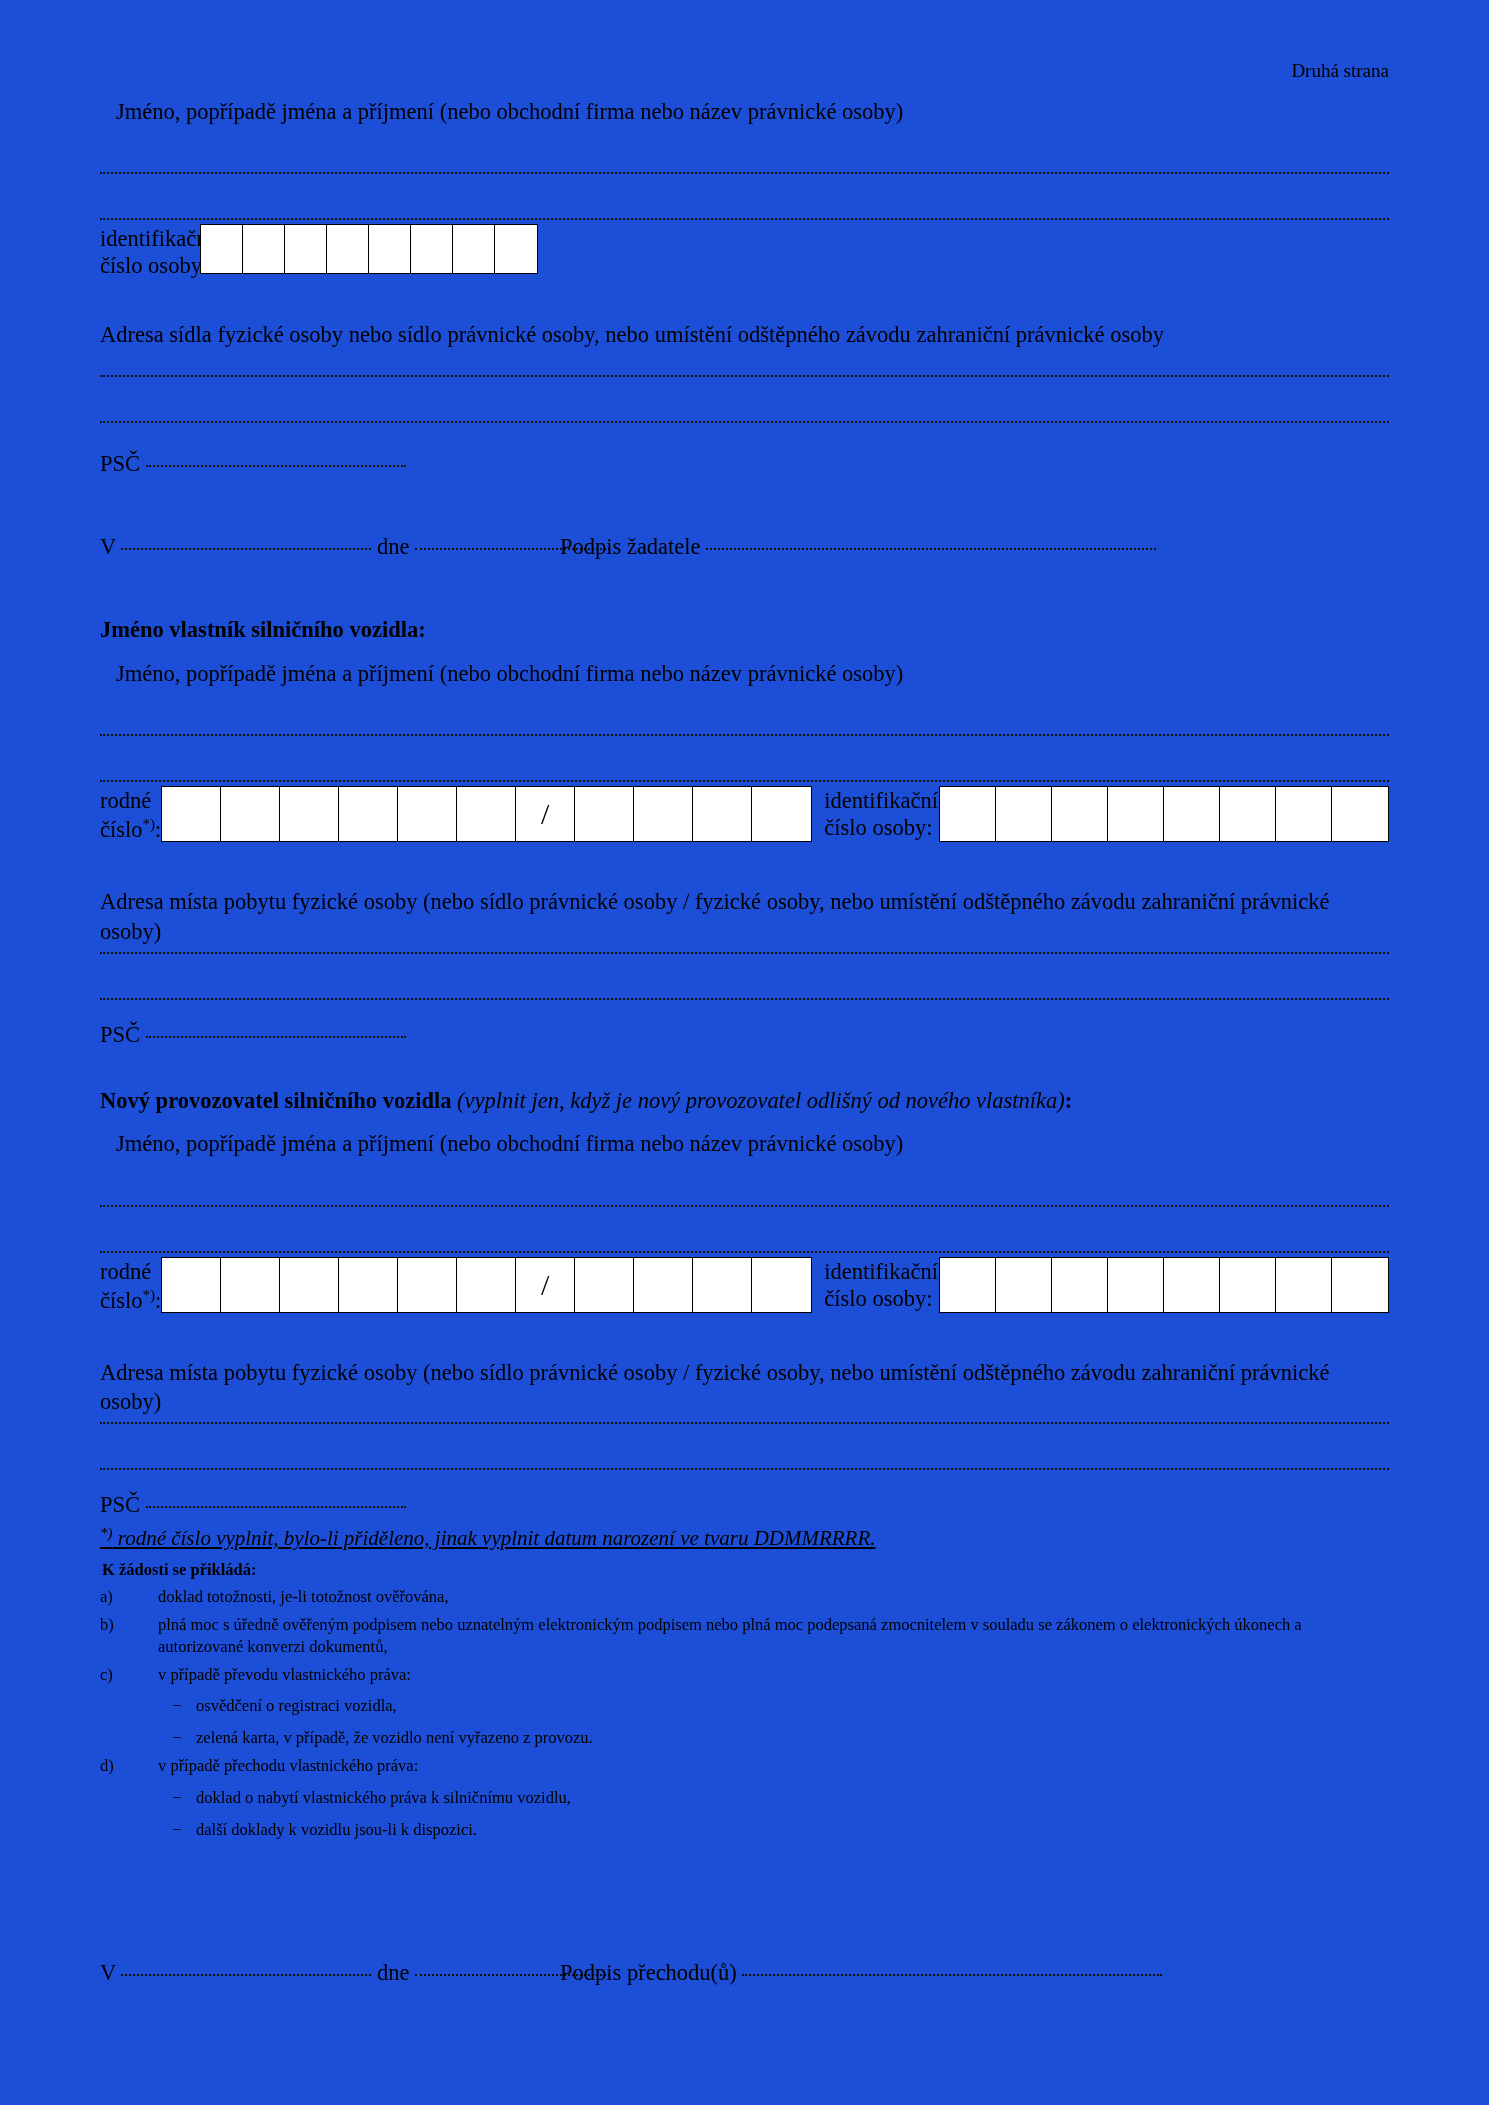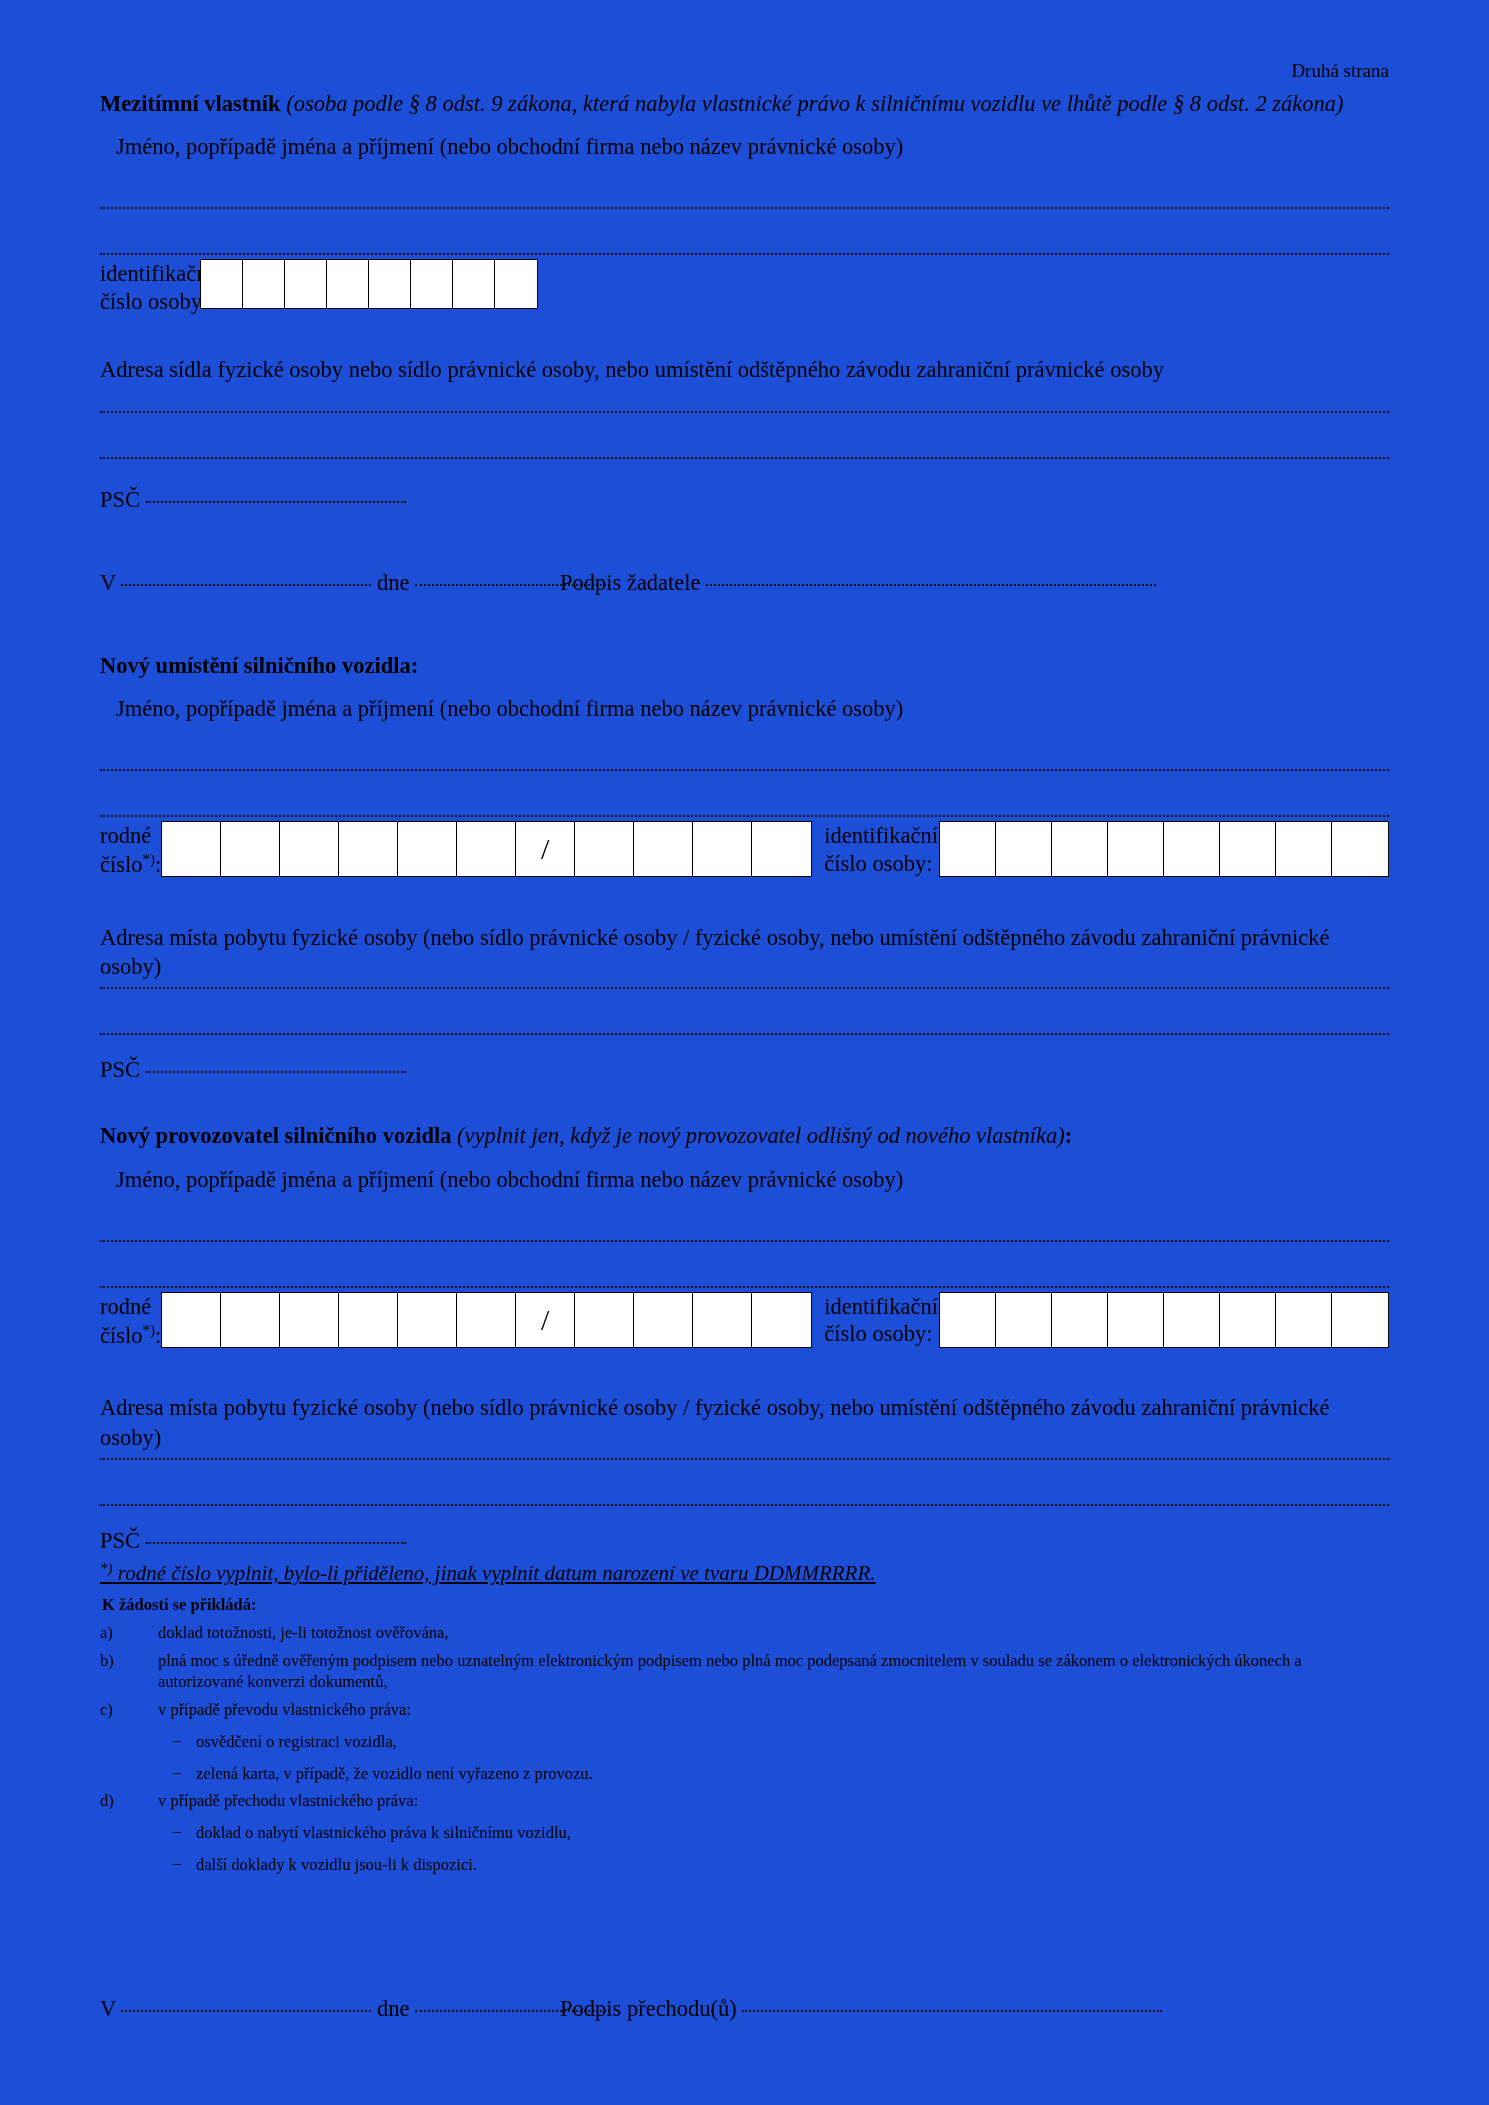--- a/index.html
+++ b/index.html
@@ -159,23 +159,20 @@
   .attach-sub .mk { width: 24px; flex: 0 0 24px; }
 </style>
 </head>
 <body>
 
 <div class="page">
   <div class="content">
 
     <div class="page-marker">Druhá strana</div>
 
-    <div class="sec-head">
-      <b>Mezitímní vlastník</b><i> (osoba podle § 8 odst. 9 zákona, která nabyla vlastnické právo k silničnímu vozidlu ve lhůtě podle § 8 odst. 2 zákona)</i>
-    </div>
     <div class="label-line">Jméno, popřípadě jména a příjmení (nebo obchodní firma nebo název právnické osoby)</div>
 
     <div class="gap-30"></div>
     <div class="dotline"></div>
     <div class="gap-44"></div>
     <div class="dotline"></div>
 
     <div class="gap-4"></div>
     <div class="field-row">
       <div class="field-caption" style="width:100px;">
@@ -217,21 +214,21 @@
         <span class="dot-inline" style="width:195px;"></span>
       </div>
       <div class="sign-right">
         <span>Podpis žadatele</span>
         <span class="dot-inline" style="width:450px;"></span>
       </div>
     </div>
 
     <div class="gap-56"></div>
     <div class="sec-head">
-      <b>Nový umístění silničního vozidla:</b>
+      <b>Jméno vlastník silničního vozidla:</b>
     </div>
     <div class="label-line">Jméno, popřípadě jména a příjmení (nebo obchodní firma nebo název právnické osoby)</div>
 
     <div class="gap-30"></div>
     <div class="dotline"></div>
     <div class="gap-44"></div>
     <div class="dotline"></div>
 
     <div class="gap-4"></div>
     <div class="field-row">

